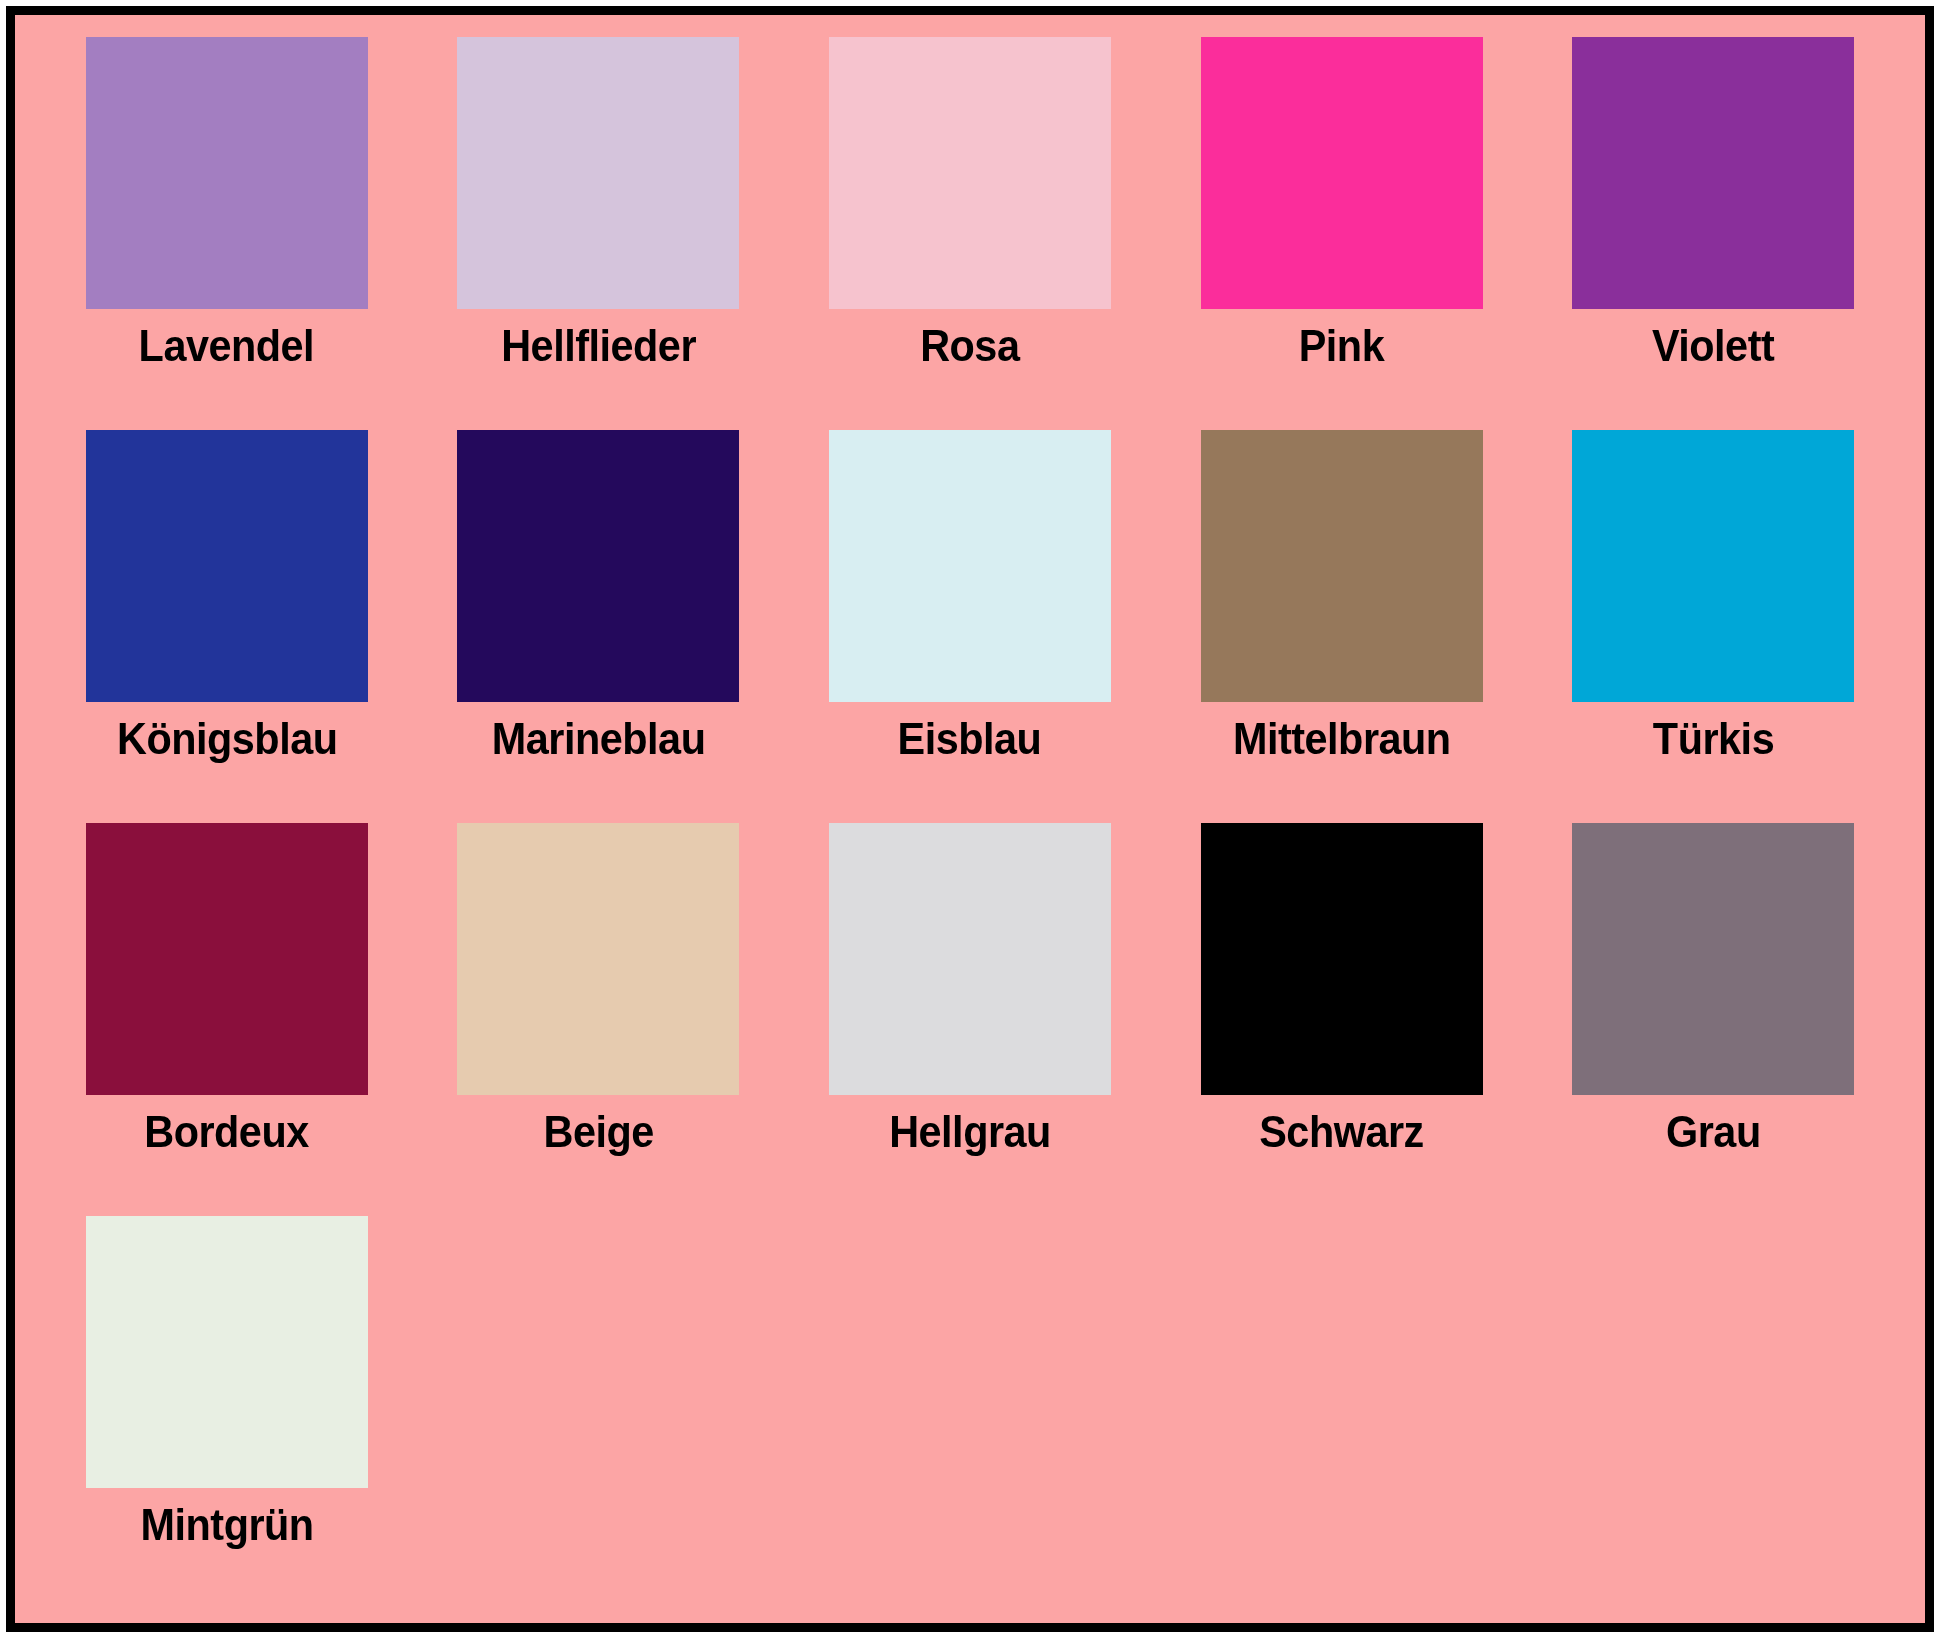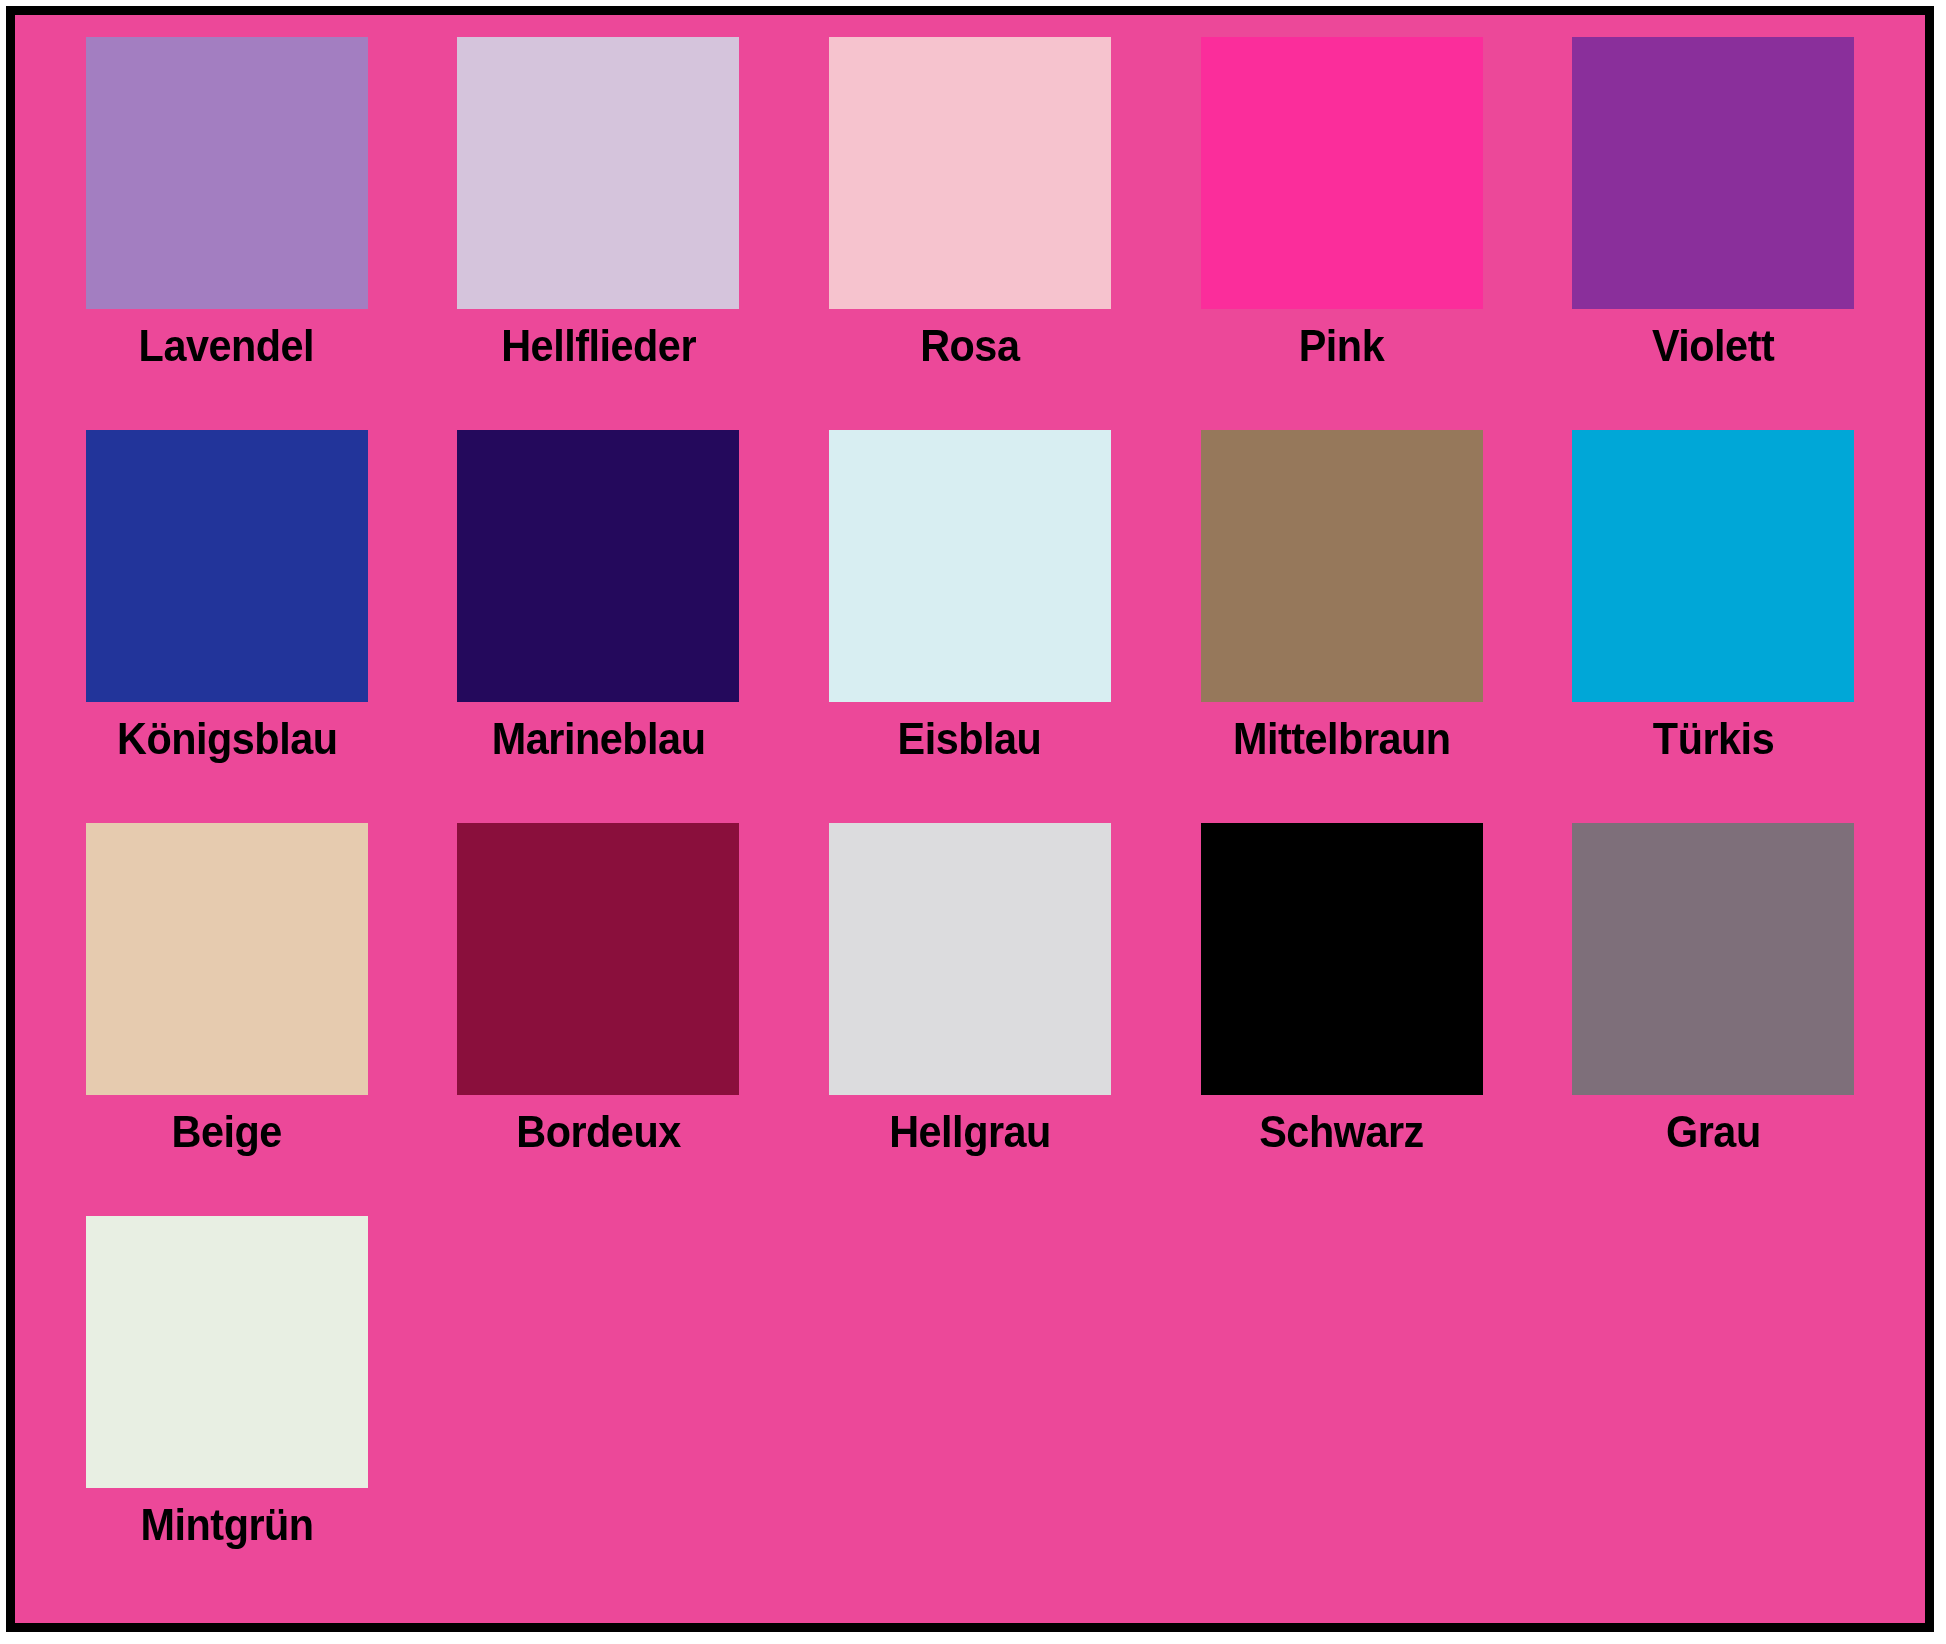--- a/index.html
+++ b/index.html
@@ -63,21 +63,21 @@
     letter-spacing: -0.5px;
     color: #000000;
     text-align: center;
     white-space: nowrap;
     transform: scaleX(0.94);
   }
 </style>
 </head>
 <body style="background-color: rgb(255, 255, 255);">
 
-<div class="chart-frame" style="border-color: rgb(0, 0, 0); background-color: #ec4899; padding-left: 10px;">
+<div class="chart-frame" style="border-color: rgb(0, 0, 0); background-color: #fca5a5; padding-left: 10px;">
   <div class="swatch-grid">
       <div class="swatch-cell">
         <div class="swatch-chip" style="background-color: rgb(163, 126, 193);"></div>
         <div class="swatch-label" style="color: rgb(0, 0, 0);">Lavendel</div>
       </div>
       <div class="swatch-cell">
         <div class="swatch-chip" style="background-color: rgb(213, 196, 220);"></div>
         <div class="swatch-label" style="color: rgb(0, 0, 0);">Hellflieder</div>
       </div>
       <div class="swatch-cell">
@@ -106,26 +106,26 @@
       </div>
       <div class="swatch-cell">
         <div class="swatch-chip" style="background-color: rgb(150, 120, 91);"></div>
         <div class="swatch-label" style="color: rgb(0, 0, 0);">Mittelbraun</div>
       </div>
       <div class="swatch-cell">
         <div class="swatch-chip" style="background-color: rgb(0, 167, 215);"></div>
         <div class="swatch-label" style="color: rgb(0, 0, 0);">Türkis</div>
       </div>
       <div class="swatch-cell">
+        <div class="swatch-chip" style="background-color: rgb(138, 15, 60);"></div>
+        <div class="swatch-label" style="color: rgb(0, 0, 0);">Bordeux</div>
+      </div>
+      <div class="swatch-cell">
         <div class="swatch-chip" style="background-color: rgb(230, 203, 175);"></div>
         <div class="swatch-label" style="color: rgb(0, 0, 0);">Beige</div>
-      </div>
-      <div class="swatch-cell">
-        <div class="swatch-chip" style="background-color: rgb(138, 15, 60);"></div>
-        <div class="swatch-label" style="color: rgb(0, 0, 0);">Bordeux</div>
       </div>
       <div class="swatch-cell">
         <div class="swatch-chip" style="background-color: rgb(220, 220, 222);"></div>
         <div class="swatch-label" style="color: rgb(0, 0, 0);">Hellgrau</div>
       </div>
       <div class="swatch-cell">
         <div class="swatch-chip" style="background-color: rgb(0, 0, 0);"></div>
         <div class="swatch-label" style="color: rgb(0, 0, 0);">Schwarz</div>
       </div>
       <div class="swatch-cell">

